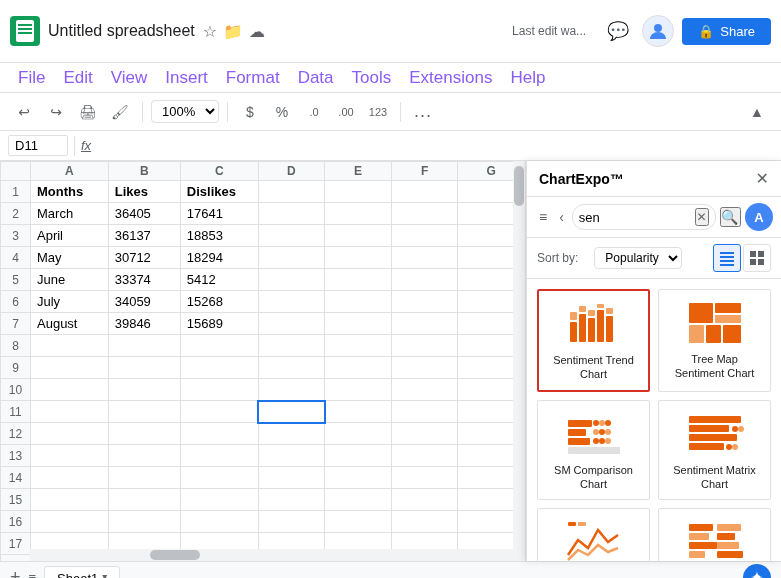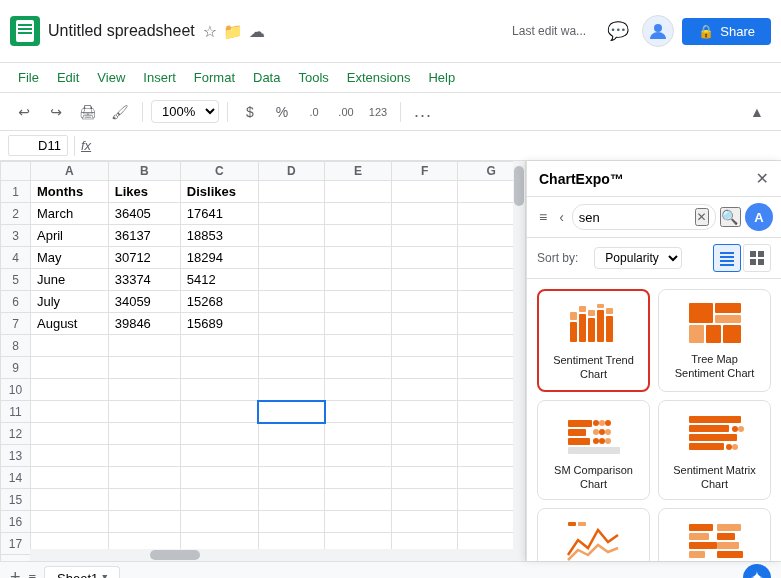--- a/index.html
+++ b/index.html
@@ -38,39 +38,39 @@
     .share-btn {
       background: #1a73e8; color: #fff; border: none; border-radius: 4px;
       padding: 6px 16px; font-size: 13px; cursor: pointer; display: flex; align-items: center; gap: 6px;
     }
 
     
     .menu-bar {
       display: flex; align-items: center; padding: 2px 10px; height: 30px;
       border-bottom: 1px solid #e0e0e0; gap: 2px;
     }
-    .menu-item { padding: 4px 8px; cursor: pointer; border-radius: 4px; font-size: 13px; color: #15803d; }
+    .menu-item { padding: 4px 8px; cursor: pointer; border-radius: 4px; font-size: 17px; color: #8b5cf6; }
 
     
     .toolbar {
       display: flex; align-items: center; padding: 2px 10px; height: 38px;
       border-bottom: 1px solid #e0e0e0; gap: 4px;
     }
     .toolbar-btn {
       width: 28px; height: 28px; border: none; background: transparent; cursor: pointer;
       border-radius: 4px; display: flex; align-items: center; justify-content: center;
       color: #5f6368; font-size: 14px;
     }
     .toolbar-divider { width: 1px; height: 20px; background: #e0e0e0; margin: 0 4px; }
     .zoom-select {
       padding: 2px 6px; border: 1px solid #e0e0e0; border-radius: 4px;
       font-size: 13px; background: #fff; cursor: pointer;
     }
     .formula-bar { display: flex; align-items: center; padding: 2px 8px; height: 30px; border-bottom: 1px solid #e0e0e0; gap: 6px; }
-    .cell-ref { width: 60px; border: 1px solid #e0e0e0; padding: 2px 6px; font-size: 13px; border-radius: 2px; text-align: right; }
+    .cell-ref { width: 60px; border: 1px solid #e0e0e0; padding: 2px 6px; font-size: 13px; border-radius: 2px; }
     .formula-divider { width: 1px; height: 20px; background: #e0e0e0; }
     .fx-label { color: #5f6368; font-size: 13px; font-style: italic; text-decoration: underline; }
     .formula-input { flex: 1; border: none; outline: none; font-size: 13px; }
 
     
     .main-area { display: flex; height: calc(578px - 48px - 30px - 38px - 30px - 32px); }
 
     
     .spreadsheet { flex: 1; overflow: hidden; position: relative; border-right: 1px solid #e0e0e0; }
     .sheet-table { border-collapse: collapse; width: 100%; }
@@ -128,21 +128,21 @@
     .sort-select { border: 1px solid #e0e0e0; border-radius: 4px; padding: 2px 6px; font-size: 12px; background: #fff; cursor: pointer; }
 
     
     .view-toggle { display: flex; margin-left: auto; gap: 2px; }
     .view-btn { width: 28px; height: 28px; border: 1px solid #e0e0e0; background: #fff; cursor: pointer; border-radius: 3px; display: flex; align-items: center; justify-content: center; font-size: 12px; color: #5f6368; }
     .view-btn.active { background: #e8f0fe; border-color: #1a73e8; color: #1a73e8; }
 
     
     .charts-grid { display: grid; grid-template-columns: 1fr 1fr; gap: 8px; padding: 10px; overflow-y: auto; flex: 1; }
     .chart-card {
-      border: 1px solid #e0e0e0; border-radius: 8px; padding: 8px 6px;
+      border: 1px solid #e0e0e0; border-radius: 2px; padding: 8px 6px;
       display: flex; flex-direction: column; align-items: center; gap: 4px; cursor: pointer;
     }
     .chart-card.selected { border: 2px solid #d93025; background: #fff; }
     .chart-icon { width: 60px; height: 50px; display: flex; align-items: center; justify-content: center; }
     .chart-label { font-size: 11px; text-align: center; color: #202124; line-height: 1.3; }
 
     
     svg { overflow: visible; }
 
     

